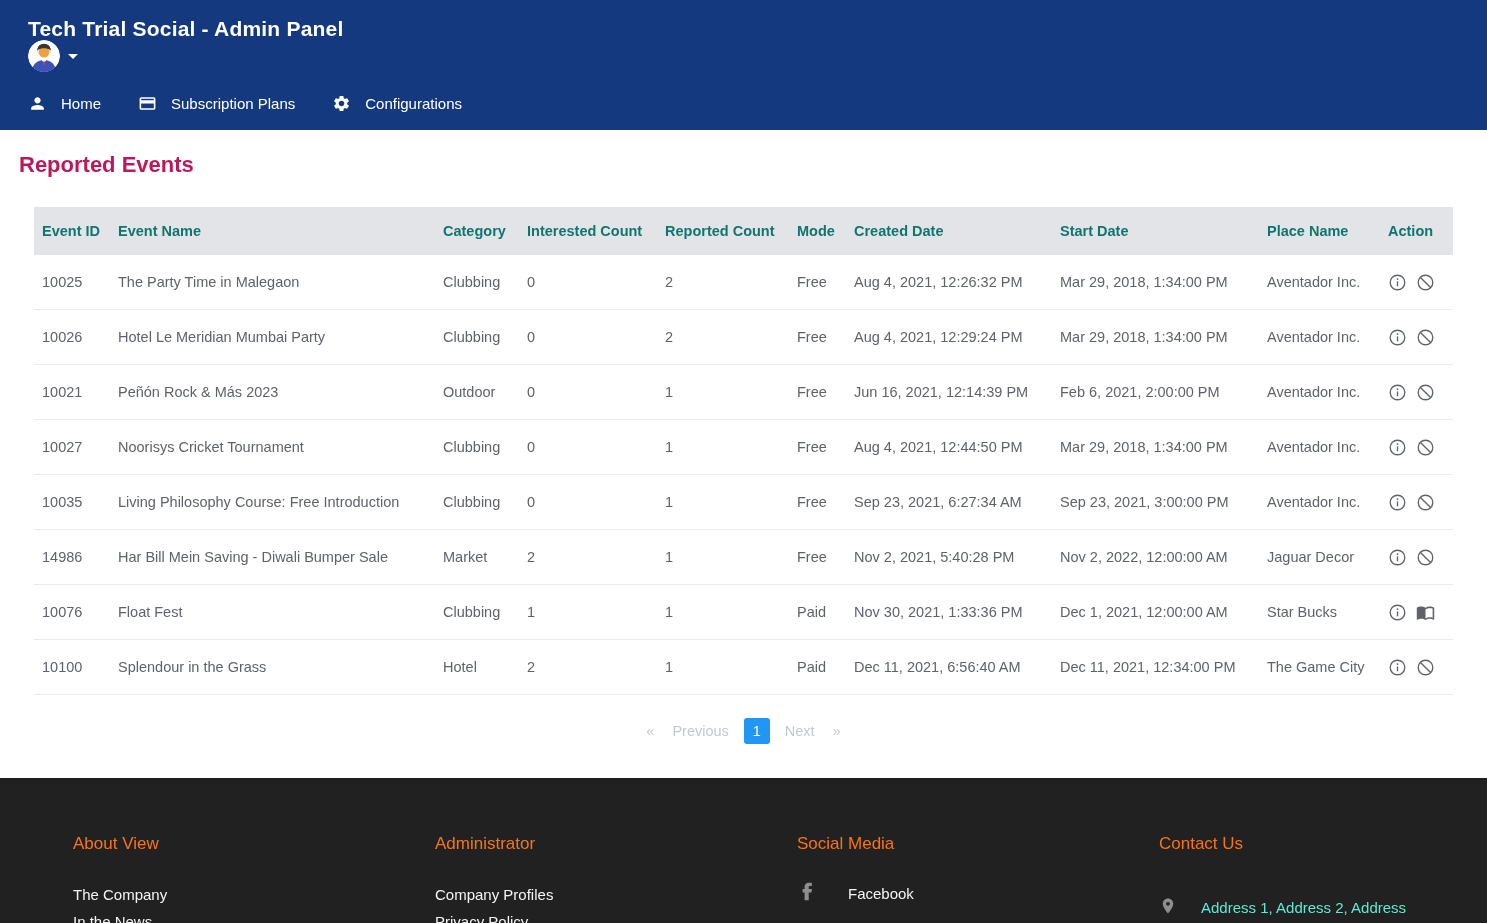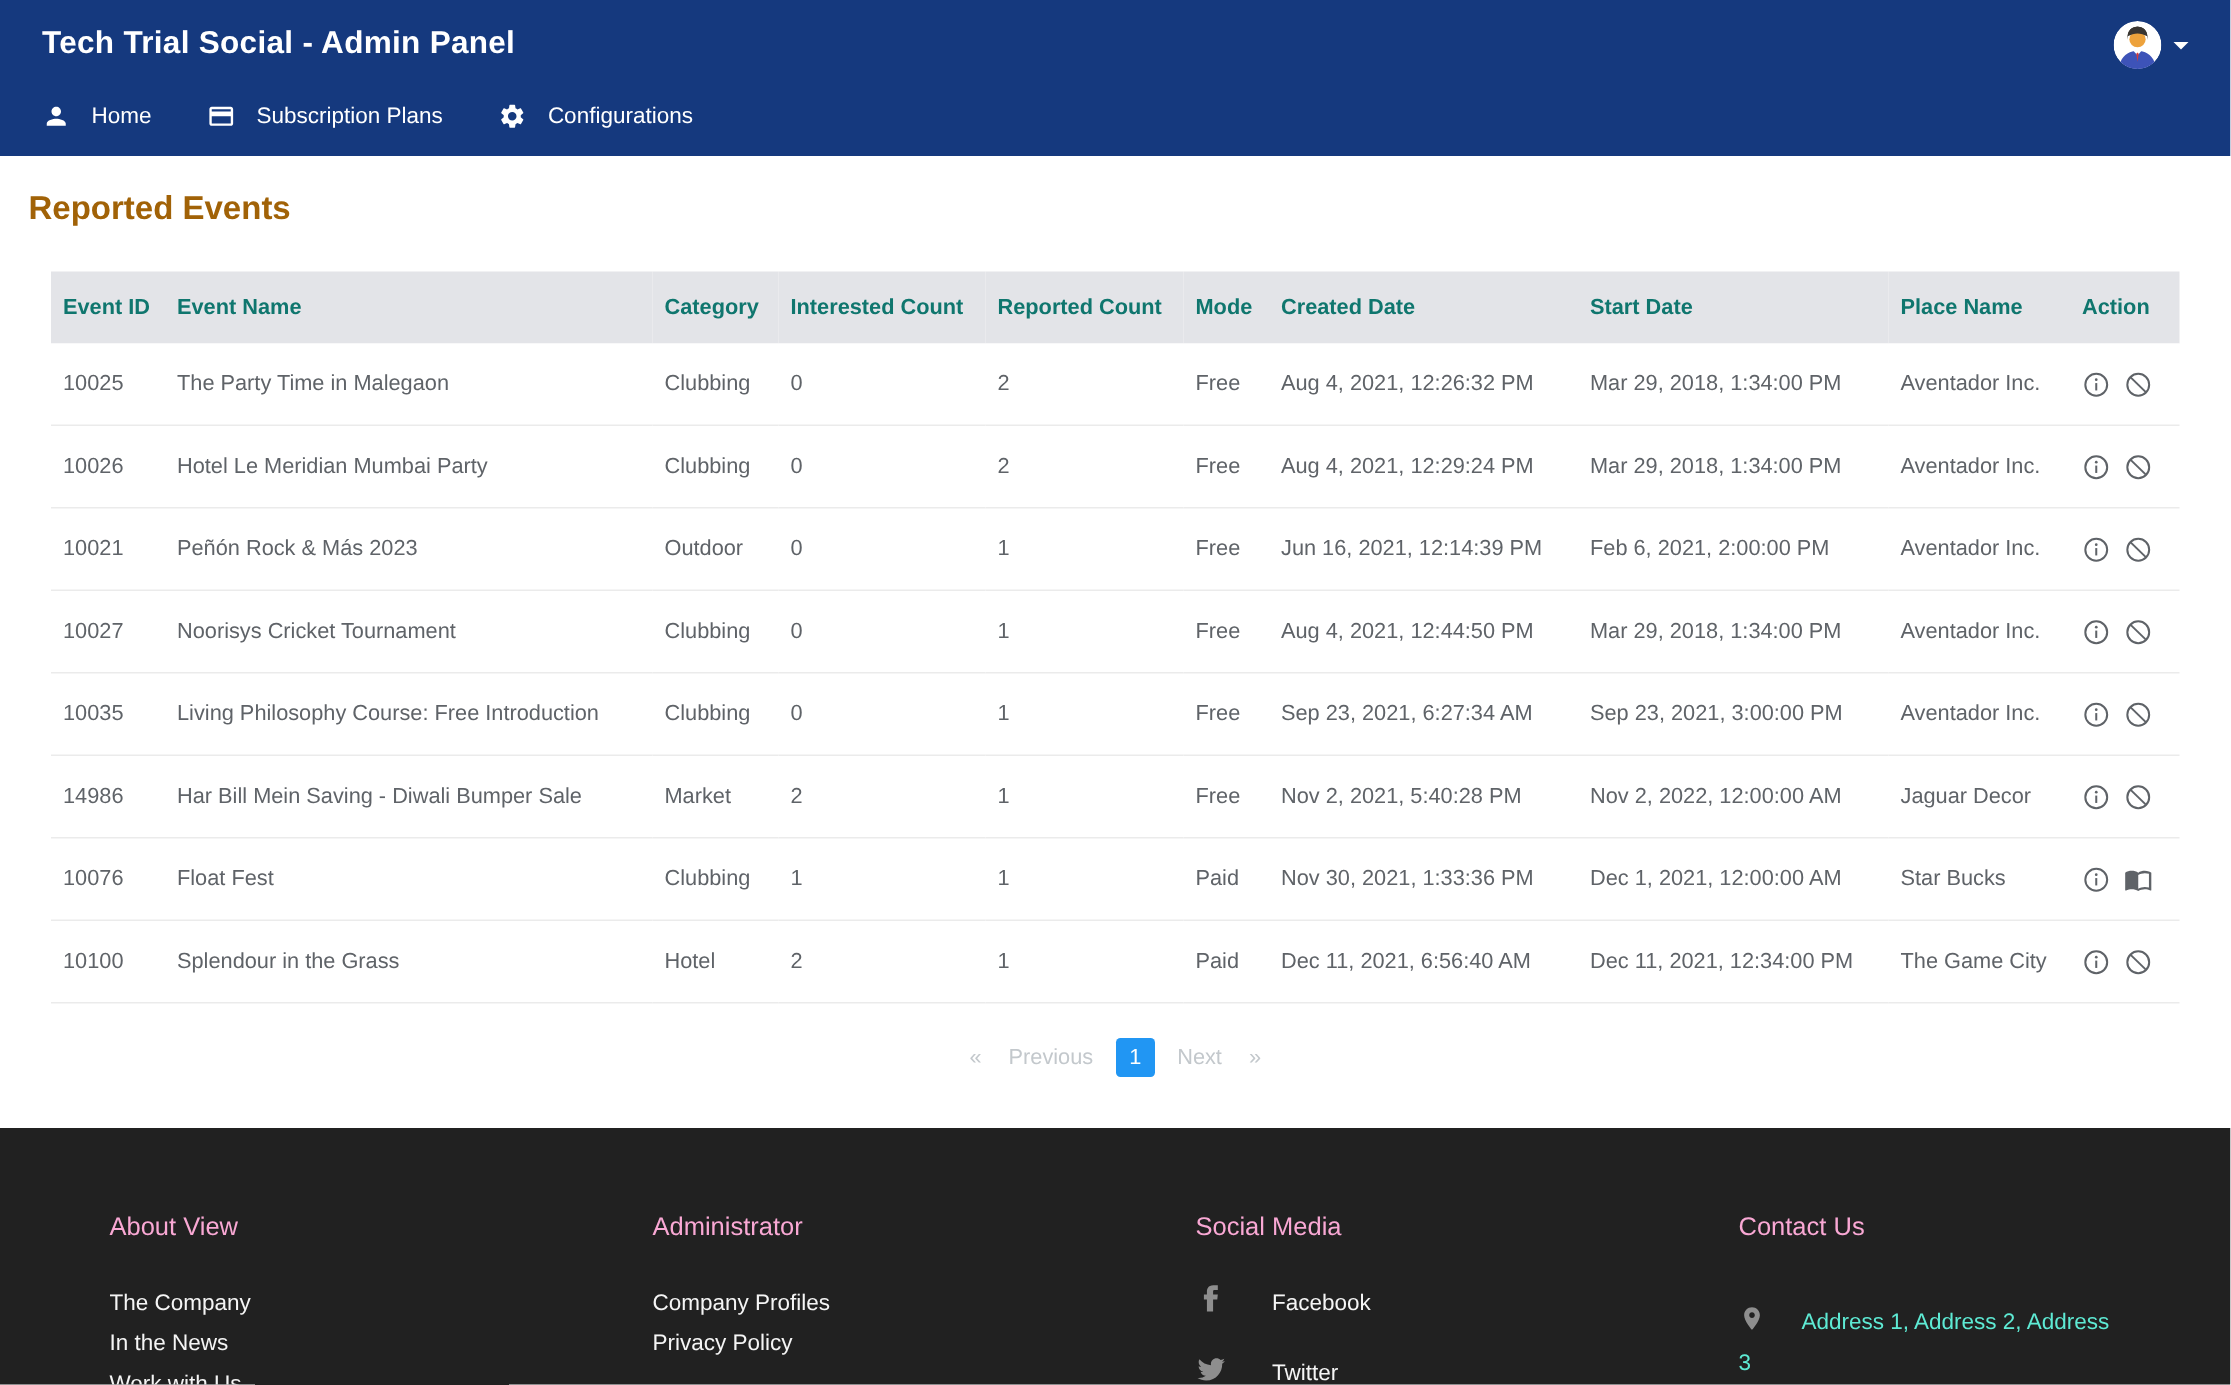--- a/index.html
+++ b/index.html
@@ -1,54 +1,54 @@
 <!DOCTYPE html>
 <html><head>
 <meta charset="utf-8">
 <style>
   * { margin:0; padding:0; box-sizing:border-box; }
   html,body { width:1487px; height:923px; overflow:hidden; background:#fff;
               font-family:"Liberation Sans", sans-serif; }
 
   
   .app-header { background:#15397e; color:#fff; padding:15px 28px 0 28px; }
-  .header-top { display:flex; align-items:flex-start; justify-content:space-between; }
+  .header-top { display:flex; align-items:flex-start; justify-content:space-between;flex-direction:column; }
   .app-title { font-size:21px; font-weight:bold; letter-spacing:.2px; padding-top:2px; }
   .user-menu { display:flex; align-items:center; gap:8px; cursor:pointer; margin-top:-1px; }
   .avatar { width:32px; height:32px; border-radius:50%; overflow:hidden; display:block; }
   .caret { width:0; height:0; border-left:5px solid transparent; border-right:5px solid transparent;
            border-top:5px solid #fff; display:inline-block; }
   .main-nav { display:flex; align-items:center; margin-top:22px; padding-bottom:17px; }
   .nav-item { display:flex; align-items:center; gap:14px; margin-right:37px; cursor:pointer; }
   .nav-item .nav-icon { width:19px; height:19px; display:inline-flex; }
   .nav-item .nav-icon svg { width:19px; height:19px; fill:#fff; }
   .nav-label { font-size:15px; color:#fff; }
 
   
-  .page-title { color:#a16207; font-size:22px; font-weight:bold; margin:22px 0 29px 19px; }
+  .page-title { color:#be185d; font-size:22px; font-weight:bold; margin:22px 0 29px 19px; }
   .events-table { width:1419px; margin:0 34px; border-collapse:collapse; table-layout:fixed; }
   .events-table thead tr { background:#e3e4e8; height:48px; }
   .events-table th { text-align:left; font-size:14.5px; font-weight:bold; color:#0f766e; padding:0 8px; }
   .events-table td { height:54px; font-size:14.5px; color:#5f6368; padding:0 8px; }
   .events-table tbody tr { border-bottom:1px solid #ebebeb; background:#fff; }
   .action-cell { display:flex; align-items:center; gap:9px; height:54px; }
   .action-btn { width:19px; height:19px; display:inline-flex; cursor:pointer; color:#5f6368; }
   .action-btn svg { width:19px; height:19px; }
 
   
   .pagination { display:flex; justify-content:center; align-items:center; margin-top:23px; }
   .page-item { font-size:14.5px; color:#c3c8cc; padding:0 9px; cursor:pointer; }
   .page-item.active { background:#2196f3; color:#fff; width:26px; height:26px; padding:0;
                       display:flex; align-items:center; justify-content:center;
                       border-radius:3px; margin:0 6px; }
 
   
   .app-footer { background:#212121; margin-top:34px; height:300px; padding:56px 0 0 73px;
                 display:grid; grid-template-columns:repeat(4, 362px); }
-  .footer-heading { color:#f9a8d4; font-size:17px; font-weight:500; margin-bottom:27px; }
+  .footer-heading { color:#f97316; font-size:17px; font-weight:500; margin-bottom:27px; }
   .footer-link { color:#f5f5f5; font-size:15px; line-height:27px; display:block; cursor:pointer; }
   .social-row { display:flex; align-items:center; gap:30px; margin-bottom:21px; cursor:pointer; }
   .social-row svg { width:21px; height:21px; fill:#8e8e8e; }
   .social-label { color:#f5f5f5; font-size:15px; }
   .contact-line { color:#5eead4; font-size:15px; line-height:27px; width:250px;margin-top:40px; }
   .pin-icon svg { width:18px; height:22px; fill:#8e8e8e; vertical-align:-4px; margin-right:24px; }
 </style>
 </head>
 <body>
 

